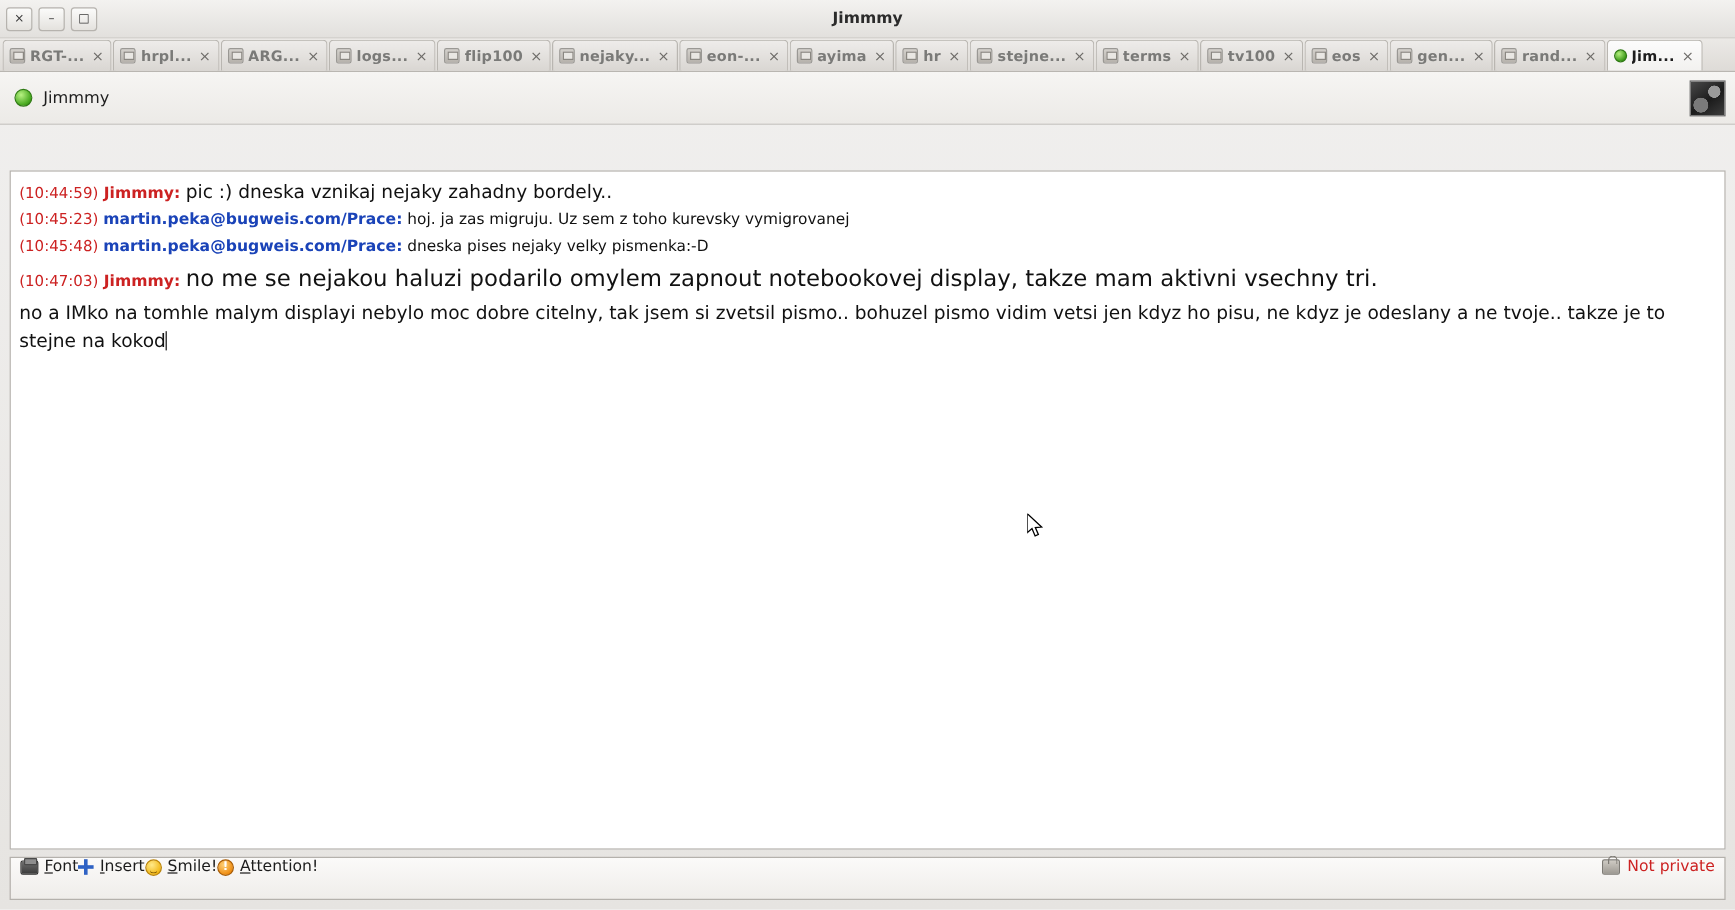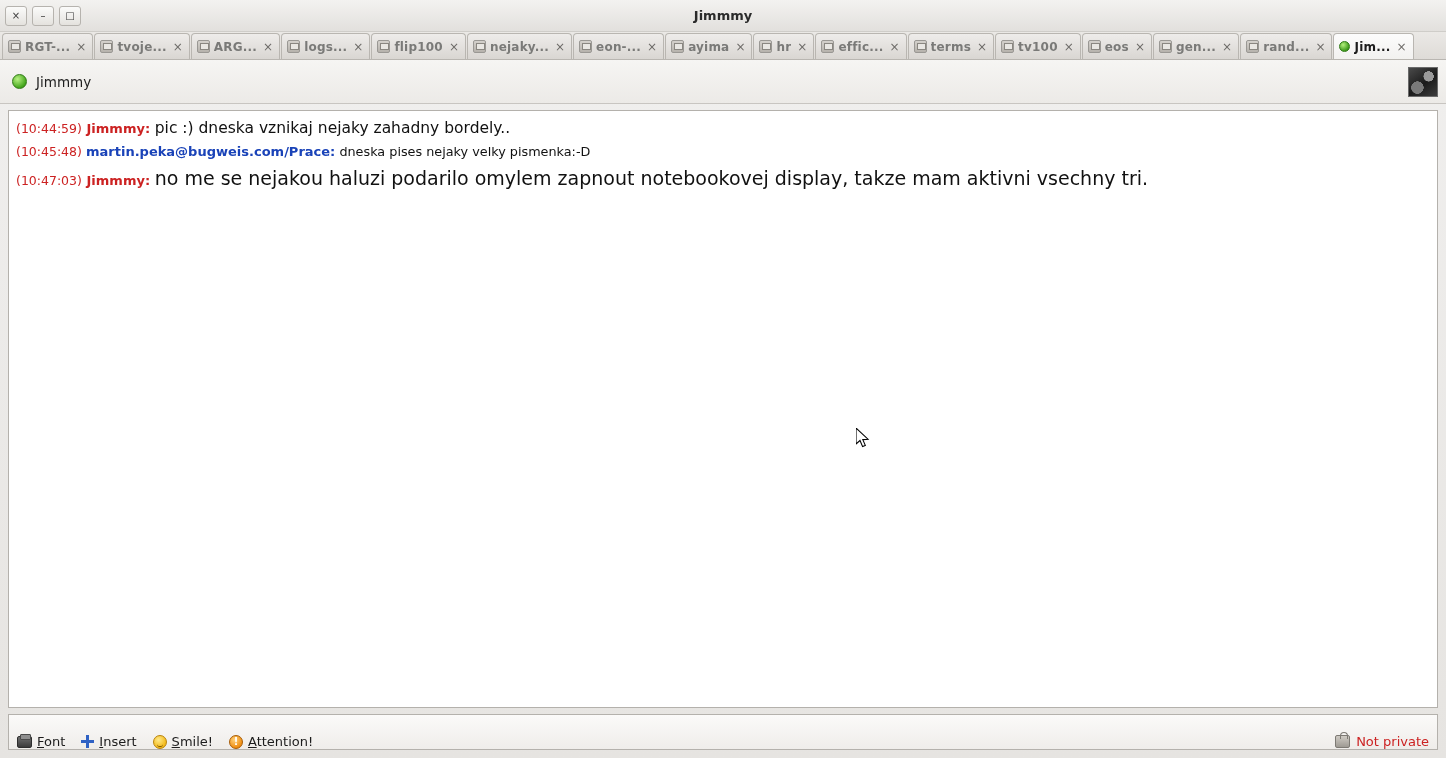--- a/index.html
+++ b/index.html
@@ -133,20 +133,21 @@
   }
   .chatlog {
     flex: 1 1 auto;
     background: #ffffff;
     border: 1px solid #b4b1ac;
     padding: 5px 7px;
     overflow: hidden;
     font-size: 14.5px;
     line-height: 1.62;
     color: #111;
+    margin-top: 32px;
   }
   .msg { white-space: pre-wrap; }
   .ts { color: #cc2222; font-size: 12.5px; }
   .who-me { color: #cc2222; font-weight: bold; font-size: 13px; }
   .who-other { color: #1a43b8; font-weight: bold; font-size: 13px; }
   .small { font-size: 12.8px; }
   .composing {
     font-size: 15.5px; line-height: 1.5;
     color: #111; white-space: pre-wrap;
     margin-top: 2px;
@@ -159,23 +160,22 @@
   }
 
   
   .toolbar {
     flex: 0 0 36px;
     height: 36px;
     margin: 6px 8px 8px 8px;
     border: 1px solid #b4b1ac;
     border-top: 1px solid #b4b1ac;
     background: linear-gradient(#fbfaf9, #efedea);
-    display: flex; align-items: flex-end;
+    display: flex; align-items: flex-start;
     padding: 0 8px;
-    gap: 16px;
     font-size: 13px;
     color: #1c1c1c;
   }
   .tbtn { display: flex; align-items: center; gap: 5px; cursor: default; }
   .tbtn u { text-decoration: underline; }
   .ico-font {
     width: 15px; height: 12px;
     background: linear-gradient(#6f6f6f, #3b3b3b);
     border: 1px solid #2e2e2e;
     border-radius: 2px;
@@ -252,21 +252,21 @@
   </div>
 
   <div class="tabstrip" id="tabstrip">
       <div class="tab">
         <span class="tab-ico"></span>
         <span class="tlabel">RGT-...</span>
         <span class="tclose">×</span>
       </div>
       <div class="tab">
         <span class="tab-ico"></span>
-        <span class="tlabel">tvoje...</span>
+        <span class="tlabel">hrpl...</span>
         <span class="tclose">×</span>
       </div>
       <div class="tab">
         <span class="tab-ico"></span>
         <span class="tlabel">ARG...</span>
         <span class="tclose">×</span>
       </div>
       <div class="tab">
         <span class="tab-ico"></span>
         <span class="tlabel">logs...</span>
@@ -292,21 +292,21 @@
         <span class="tlabel">ayima</span>
         <span class="tclose">×</span>
       </div>
       <div class="tab">
         <span class="tab-ico"></span>
         <span class="tlabel">hr</span>
         <span class="tclose">×</span>
       </div>
       <div class="tab">
         <span class="tab-ico"></span>
-        <span class="tlabel">effic...</span>
+        <span class="tlabel">stejne...</span>
         <span class="tclose">×</span>
       </div>
       <div class="tab">
         <span class="tab-ico"></span>
         <span class="tlabel">terms</span>
         <span class="tclose">×</span>
       </div>
       <div class="tab">
         <span class="tab-ico"></span>
         <span class="tlabel">tv100</span>
@@ -336,22 +336,24 @@
 
   <div class="convhead">
     <div class="status-dot"></div>
     <div class="convname">Jimmmy</div>
     <div class="avatar"></div>
   </div>
 
   <div class="chatwrap">
     <div class="chatlog" id="chatlog">
         <div class="msg"><span class="ts">(10:44:59)</span> <span class="who-me">Jimmmy:</span> <span style="font-size: 15.5px;">pic :) dneska vznikaj nejaky zahadny bordely..</span></div>
+        <div class="msg small"><span class="ts">(10:45:23)</span> <span class="who-other">martin.peka@bugweis.com/Prace:</span> <span style="font-size: 12.8px;">hoj. ja zas migruju. Uz sem z toho kurevsky vymigrovanej</span></div>
         <div class="msg small"><span class="ts">(10:45:48)</span> <span class="who-other">martin.peka@bugweis.com/Prace:</span> <span style="font-size: 12.8px;">dneska pises nejaky velky pismenka:-D</span></div>
         <div class="msg"><span class="ts">(10:47:03)</span> <span class="who-me">Jimmmy:</span> <span style="font-size: 19px;">no me se nejakou haluzi podarilo omylem zapnout notebookovej display, takze mam aktivni vsechny tri.</span></div>
+        <div class="composing"><span>no a IMko na tomhle malym displayi nebylo moc dobre citelny, tak jsem si zvetsil pismo.. bohuzel pismo vidim vetsi jen kdyz ho pisu, ne kdyz je odeslany a ne tvoje.. takze je to stejne na kokod</span><span class="caret"></span></div>
       </div>
   </div>
 
   <div class="toolbar">
     <div class="tbtn">
       <span class="ico-font"></span>
       <span><u>F</u><span>ont</span></span>
     </div>
     <div class="tbtn">
       <span class="ico-plus"></span>

